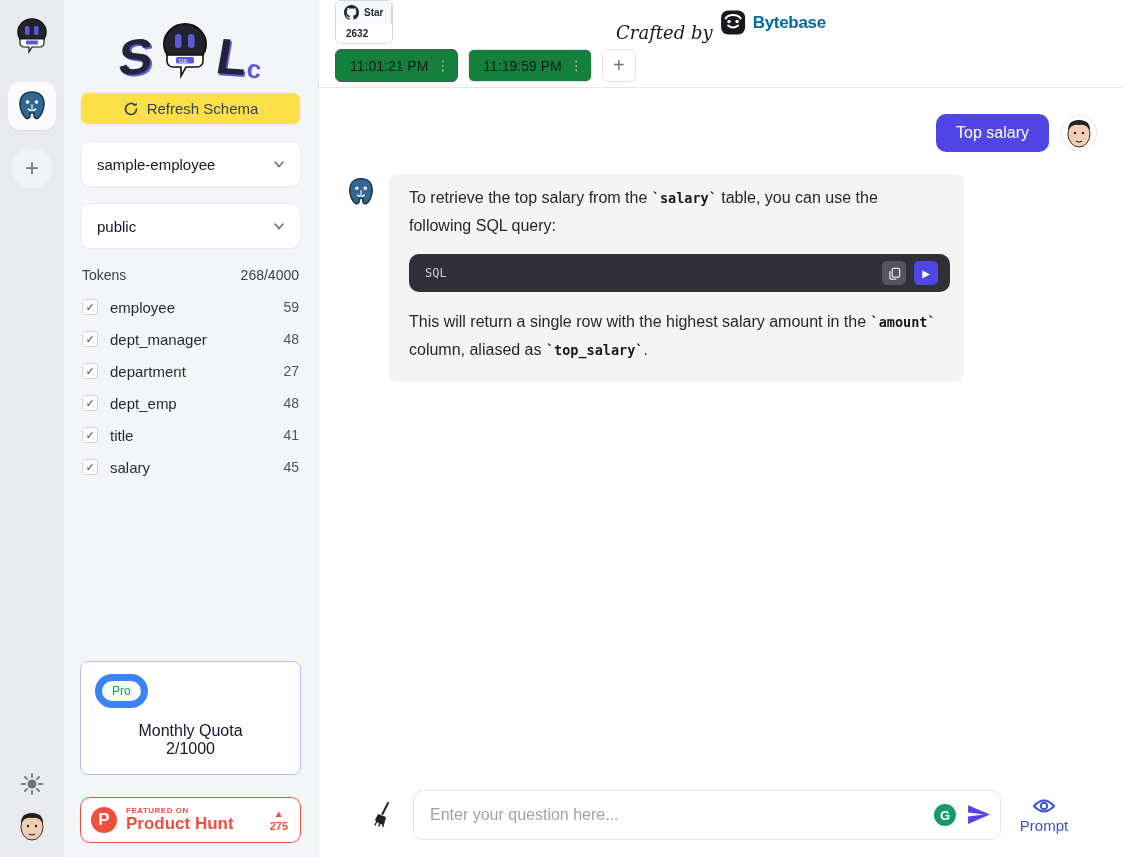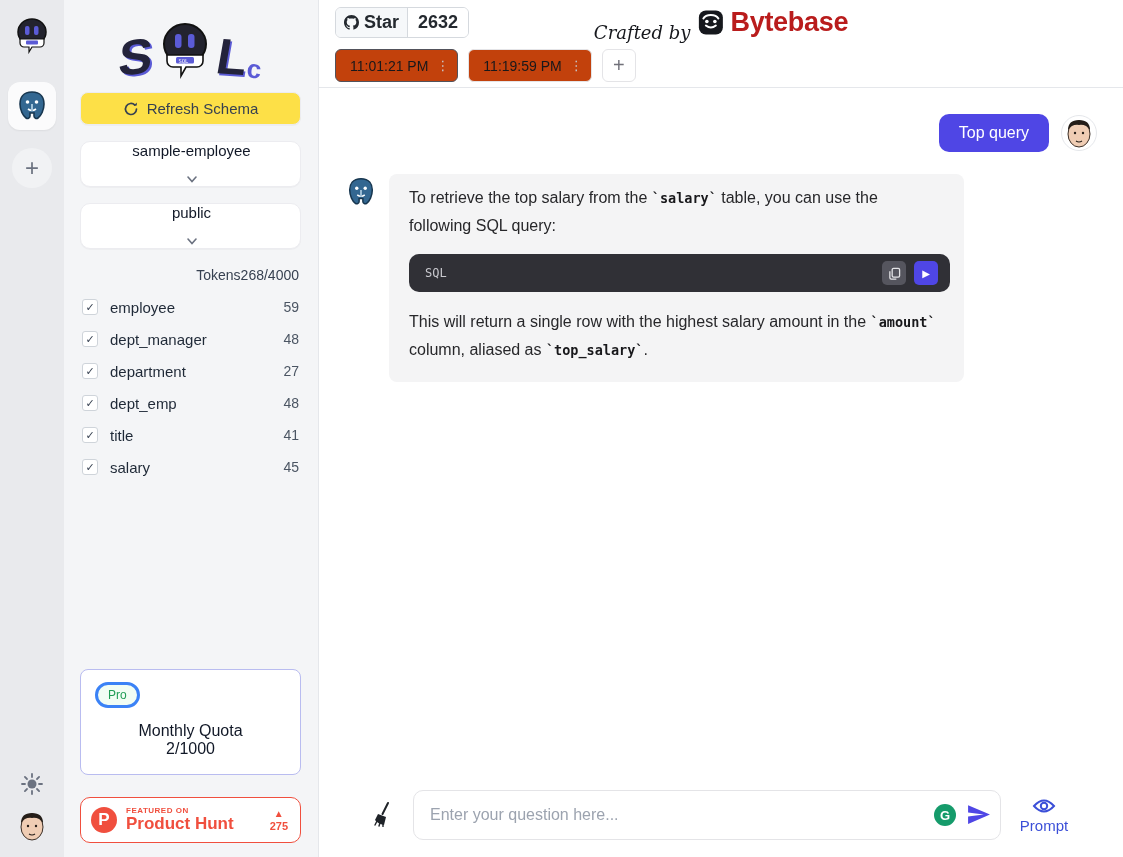--- a/index.html
+++ b/index.html
@@ -15,52 +15,52 @@
   .rail-theme { margin-bottom:14px; width:22px; height:22px; }
   .rail-user { margin-bottom:14px; width:30px; height:34px; }
 
   
   .panel { width:255px; background:#f4f5f7; border-right:1px solid #e5e7eb; display:flex; flex-direction:column; padding:8px 17px 14px 16px; flex-shrink:0; }
   .logo { display:flex; align-items:flex-end; justify-content:center; gap:4px; height:74px; margin-bottom:10px; }
   .logo-letter { font-weight:900; font-size:50px; color:#23233b; transform:skew(-10deg) rotate(-6deg); text-shadow:2px 2px 0 #5b5bd6; line-height:1; }
   .logo-letter.l2 { transform:skew(-6deg) rotate(4deg); }
   .logo-c { font-weight:900; font-size:26px; color:#5b5bd6; transform:rotate(6deg); line-height:1; margin-left:-4px; }
   .refresh-btn { height:33px; background:#fde047; border:1px solid #ececf0; border-radius:8px; display:flex; align-items:center; justify-content:center; gap:8px; font-size:15px; color:#374151; cursor:pointer; box-shadow:0 1px 1px rgba(0,0,0,.03); }
-  .select-card { margin-top:16px; height:46px; background:#fff; border:1px solid #ececf0; border-radius:10px; display:flex; align-items:center; justify-content:space-between; padding:0 14px 0 16px; font-size:15px; color:#111827; cursor:pointer; box-shadow:0 1px 1px rgba(0,0,0,.03);flex-direction:column; }
-  .tokens-row { margin-top:18px; display:flex; justify-content:flex-end; font-size:14px; color:#374151; padding:0 2px; }
+  .select-card { margin-top:16px; height:46px; background:#fff; border:1px solid #ececf0; border-radius:10px; display:flex; align-items:center; justify-content:space-between; padding:0 14px 0 16px; font-size:15px; color:#111827; cursor:pointer; box-shadow:0 1px 1px rgba(0,0,0,.03); }
+  .tokens-row { margin-top:18px; display:flex; justify-content:space-between; font-size:14px; color:#374151; padding:0 2px; }
   .table-list { margin-top:8px; }
   .trow { height:32px; display:flex; align-items:center; padding:0 2px; }
   .cbox { width:16px; height:16px; background:#fff; border:1px solid #cfd4da; border-radius:3px; display:flex; align-items:center; justify-content:center; font-size:11px; color:#374151; cursor:pointer; flex-shrink:0; }
   .tname { margin-left:12px; font-size:15px; color:#1f2937; flex:1; }
   .tcount { font-size:14px; color:#4b5563; }
   .panel-spacer { flex:1; }
   .quota-card { background:#fff; border:1px solid #b9bcf0; border-radius:8px; padding:12px 14px 16px; }
-  .pro-pill { display:inline-block; background:#f1fdf4; border:3px solid #3b82f6; color:#1f9d55; font-size:12px; border-radius:999px; padding:3px 10px; }
+  .pro-pill { display:inline-block; background:#f1fdf4; border:7px solid #3b82f6; color:#1f9d55; font-size:12px; border-radius:999px; padding:3px 10px; }
   .quota-row { margin-top:14px; display:flex; justify-content:space-between; align-items:center; font-size:16px; color:#111827;flex-direction:column; }
   .quota-val { font-size:16px; color:#111827; }
   .ph-badge { margin-top:22px; background:#fff; border:1.5px solid #f04f3e; border-radius:10px; height:46px; display:flex; align-items:center; padding:0 12px 0 10px; gap:9px; cursor:pointer; }
   .ph-logo { width:26px; height:26px; border-radius:50%; background:#f04f3e; color:#fff; font-weight:bold; font-size:17px; display:flex; align-items:center; justify-content:center; flex-shrink:0; }
   .ph-mid { flex:1; line-height:1.05; }
   .ph-top { font-size:8px; font-weight:bold; letter-spacing:.5px; color:#f04f3e; }
   .ph-name { font-size:17px; font-weight:800; color:#f04f3e; }
   .ph-right { text-align:center; color:#f04f3e; line-height:1; }
   .ph-up { font-size:10px; }
   .ph-votes { font-size:11px; font-weight:bold; margin-top:2px;text-align:center; }
 
   
   .main { flex:1; display:flex; flex-direction:column; background:#fff; min-width:0; }
   .hdr { height:44px; display:flex; align-items:center; padding:0 16px; position:relative; }
-  .star-badge { display:flex; border:1px solid #d5d9de; border-radius:6px; overflow:hidden; font-size:18px; font-weight:bold; color:#24292f; cursor:pointer; background:#fff; }
+  .star-badge { display:flex; border:1px solid #d5d9de; border-radius:6px; overflow:hidden; font-size:10px; font-weight:bold; color:#24292f; cursor:pointer; background:#fff;flex-direction:column; }
   .star-left { background:#f6f8fa; display:flex; align-items:center; gap:5px; padding:4px 8px; border-right:1px solid #d5d9de; }
   .star-right { padding:4px 10px; background:#fff; }
   .crafted { position:absolute; left:50%; top:50%; transform:translate(-50%,-50%); display:flex; align-items:center; gap:7px; }
   .crafted-by { font-family:"DejaVu Serif", serif; font-style:italic; font-size:18px; color:#16181d;margin-top:20px; }
-  .bb-name { font-size:27px; font-weight:800; color:#b91c1c; letter-spacing:-.3px; }
+  .bb-name { font-size:17px; font-weight:800; color:#0369a1; letter-spacing:-.3px; }
   .tabs { height:44px; display:flex; align-items:center; gap:10px; padding:0 16px; border-bottom:1px solid #e5e7eb; }
-  .tab { height:33px; border-radius:6px; display:flex; align-items:center; gap:8px; padding:0 8px 0 14px; font-size:14px; color:#18181b; background:#c2410c; cursor:pointer; }
+  .tab { height:33px; border-radius:6px; display:flex; align-items:center; gap:8px; padding:0 8px 0 14px; font-size:14px; color:#18181b; background:#15803d; cursor:pointer; }
   .tab.active { border:1.5px solid #52525b; }
   .tab.inactive { border:1px solid #e4e4e7; }
   .kebab { color:#c9c9ce; font-size:13px; letter-spacing:0; }
   .tab-add { width:34px; height:33px; border:1px solid #e4e4e7; border-radius:6px; background:#fff; color:#71717a; font-size:20px; display:flex; align-items:center; justify-content:center; cursor:pointer; }
 
   .chat { flex:1; padding:26px 26px 0; display:flex; flex-direction:column; overflow:hidden; }
   .msg-user { display:flex; justify-content:flex-end; align-items:center; gap:12px; }
   .bubble-user { background:#4f46e5; color:#fff; font-size:16px; padding:10px 20px; border-radius:10px; }
   .avatar-user { width:36px; height:36px; border-radius:50%; border:1px solid #e5e7eb; background:#fff; overflow:hidden; flex-shrink:0; }
   .msg-bot { display:flex; align-items:flex-start; gap:12px; margin-top:22px; }
@@ -281,21 +281,21 @@
       <span>11:19:59 PM</span>
       <span class="kebab">⋮</span>
     </div>
     <button class="tab-add">
         <span>+</span>
       </button>
   </div>
 
   <div class="chat">
     <div class="msg-user">
-      <div class="bubble-user">Top query</div>
+      <div class="bubble-user">Top salary</div>
       <div class="avatar-user">
         <svg width="34" height="34" viewBox="0 0 30 34">
           <ellipse cx="15" cy="18" rx="11" ry="13" fill="#f0cdb4" stroke="#3a2e26" stroke-width="1"></ellipse>
           <path d="M4 14 Q4 4 15 4 Q26 4 26 14 Q22 8 15 9 Q8 8 4 14 z" fill="#241d18"></path>
           <circle cx="11" cy="17" r="1.2" fill="#241d18"></circle>
             <circle cx="19" cy="17" r="1.2" fill="#241d18"></circle>
           <path d="M12 25 q3 2 6 0" stroke="#241d18" stroke-width="1.2" fill="none"></path>
         </svg>
       </div>
     </div>

